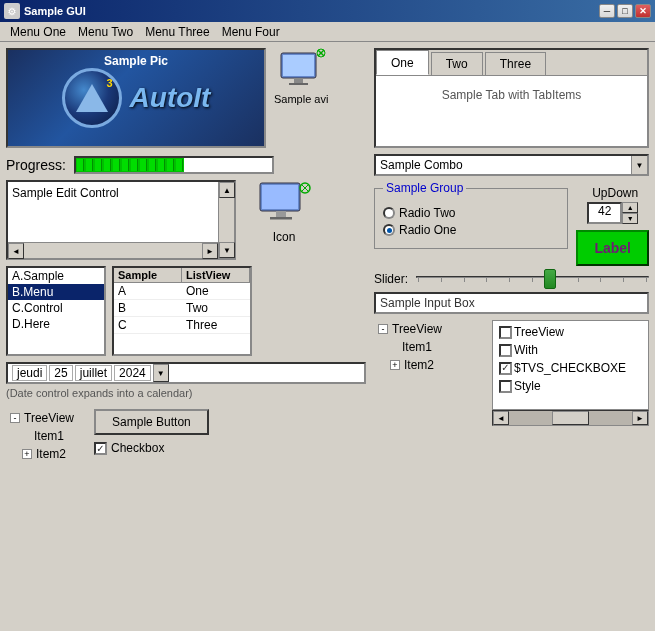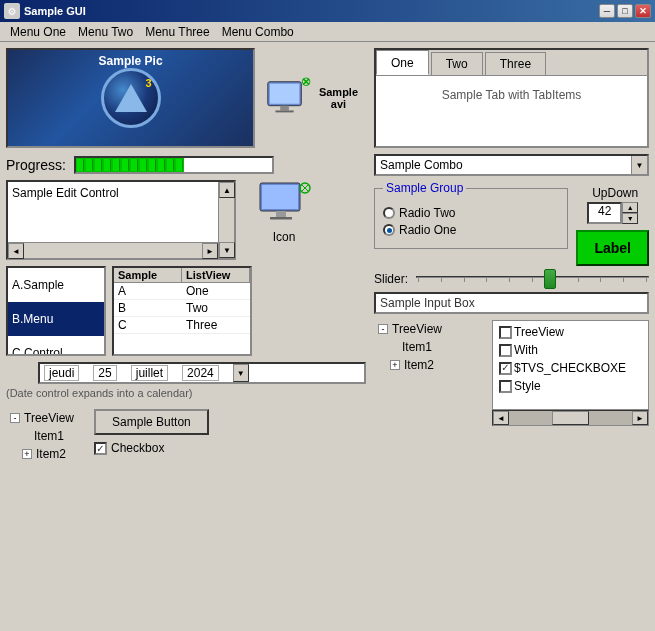--- a/index.html
+++ b/index.html
@@ -104,35 +104,34 @@
       color: #7ab8f0;
       font-size: 28px;
       font-weight: bold;
       font-style: italic;
       text-shadow: 1px 1px 3px #000;
     }
 
     
     .avi-area {
       display: flex;
-      flex-direction: row;
+      flex-direction: column;
       align-items: center;
       justify-content: center;
-      font-weight: bold;
     }
     .avi-icon {
       width: 50px;
       height: 45px;
     }
     .avi-label { font-size: 11px; text-align: center; }
 
     
     .top-left-section {
       display: flex;
-      align-items: center;
+      align-items: flex-start;
       gap: 8px;
     }
 
     
     .progress-row {
       display: flex;
       align-items: center;
       gap: 8px;
       margin-top: 2px;
     }
@@ -219,21 +218,21 @@
 
     
     .listbox {
       border: 2px inset #888;
       background: white;
       min-width: 100px;
       height: 90px;
       overflow: hidden;
     }
     .listbox-item {
-      padding: 10px 4px;
+      padding: 1px 4px;
       cursor: pointer;
       font-size: 12px;
     }
     .listbox-item.selected {
       background: #0a246a;
       color: white;
     }
 
     
     .listview {
@@ -262,23 +261,22 @@
       border-bottom: 1px solid #eee;
     }
 
     
     .date-control {
       border: 2px inset #888;
       background: white;
       display: flex;
       align-items: center;
       padding: 2px 4px;
-      gap: 14px;
+      gap: 2px;
       height: 22px;
-      margin-left: 32px;
     }
     .date-part { padding: 0 4px; border: 1px solid #aaa; font-size: 12px; }
     .date-dropdown-btn {
       width: 16px; height: 18px;
       background: #d4d0c8;
       border: 1px outset #888;
       display: flex; align-items: center; justify-content: center;
       font-size: 8px; cursor: pointer;
     }
     .date-hint { font-size: 11px; color: #555; }
@@ -410,21 +408,21 @@
       background: #d4d0c8;
       border: 1px outset #888;
       display: flex; align-items: center; justify-content: center;
       font-size: 7px; cursor: pointer;
       line-height: 1;
     }
 
     
     .green-label {
       background: #00cc00;
-      color: #000000;
+      color: #701a75;
       font-size: 14px;
       font-weight: bold;
       padding: 8px 16px;
       border: 2px outset #008800;
       text-align: right;
       cursor: pointer;
     }
 
     
     .slider-row {
@@ -518,35 +516,36 @@
     <div class="tb-btn min">─</div>
     <div class="tb-btn max">□</div>
     <div class="tb-btn close">✕</div>
   </div>
 </div>
 
 <div class="menubar">
   <div class="menu-item">Menu One</div>
   <div class="menu-item">Menu Two</div>
   <div class="menu-item">Menu Three</div>
-  <div class="menu-item">Menu Combo</div>
+  <div class="menu-item">Menu Four</div>
 </div>
 
 <div style="padding: 6px; display: flex; gap: 8px;">
 
   <div class="left-col" style="width: 360px;">
 
     <div class="top-left-section">
       <div class="sample-pic">
         <span class="sample-pic-label">Sample Pic</span>
         <div class="autoit-logo">
           <div class="logo-circle">
             <div class="logo-3">3</div>
             <div class="logo-triangle"></div>
           </div>
+          <div class="autoit-text">AutoIt</div>
         </div>
       </div>
       <div class="avi-area">
 
         <svg class="avi-icon" viewBox="0 0 50 45">
           <rect x="5" y="5" width="35" height="25" rx="2" fill="#6688cc" stroke="#334"></rect>
           <rect x="7" y="7" width="31" height="21" fill="#aaccff"></rect>
           <rect x="18" y="30" width="9" height="5" fill="#888"></rect>
           <rect x="13" y="35" width="19" height="2" fill="#666"></rect>
 

